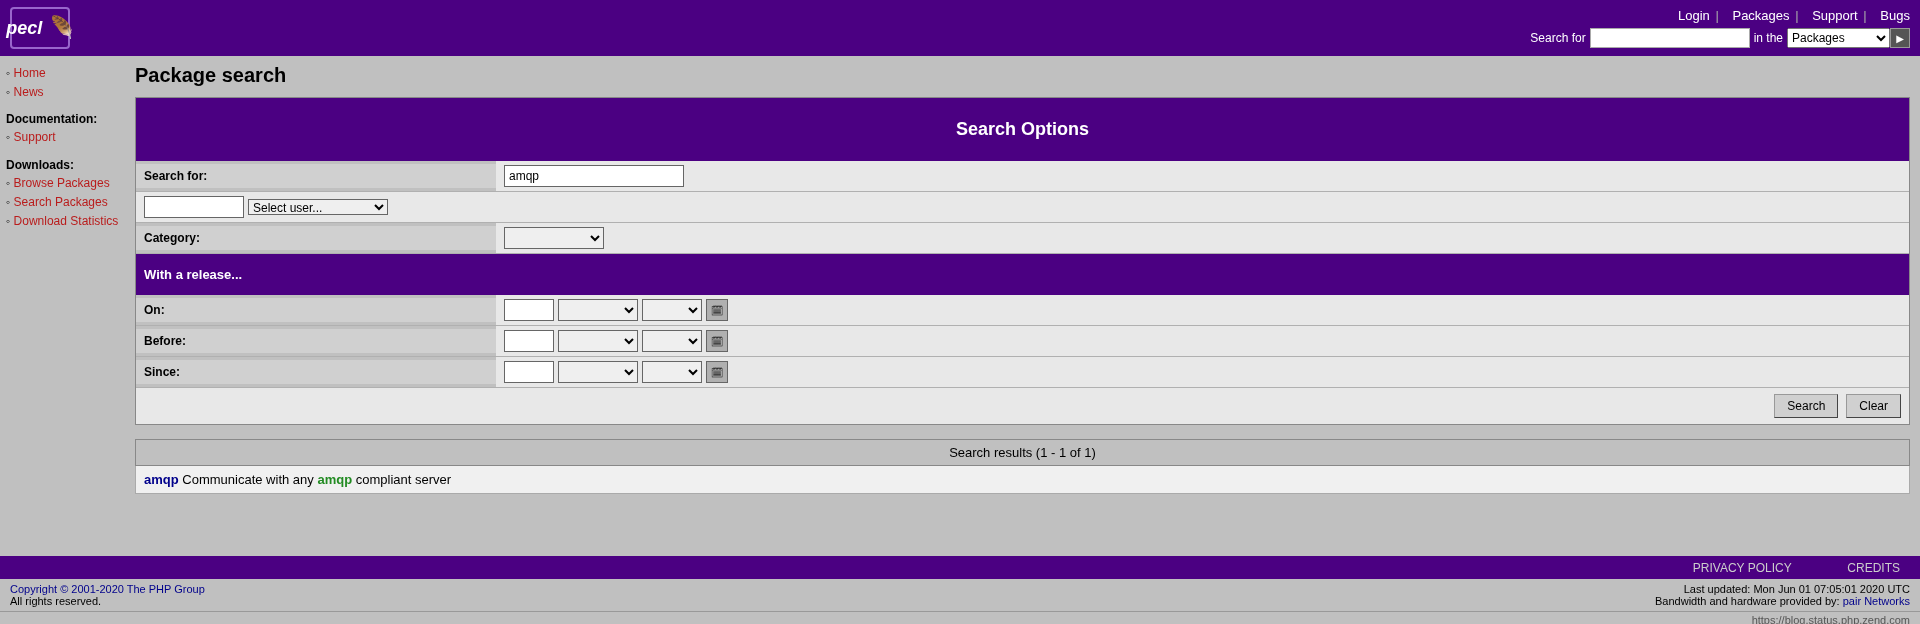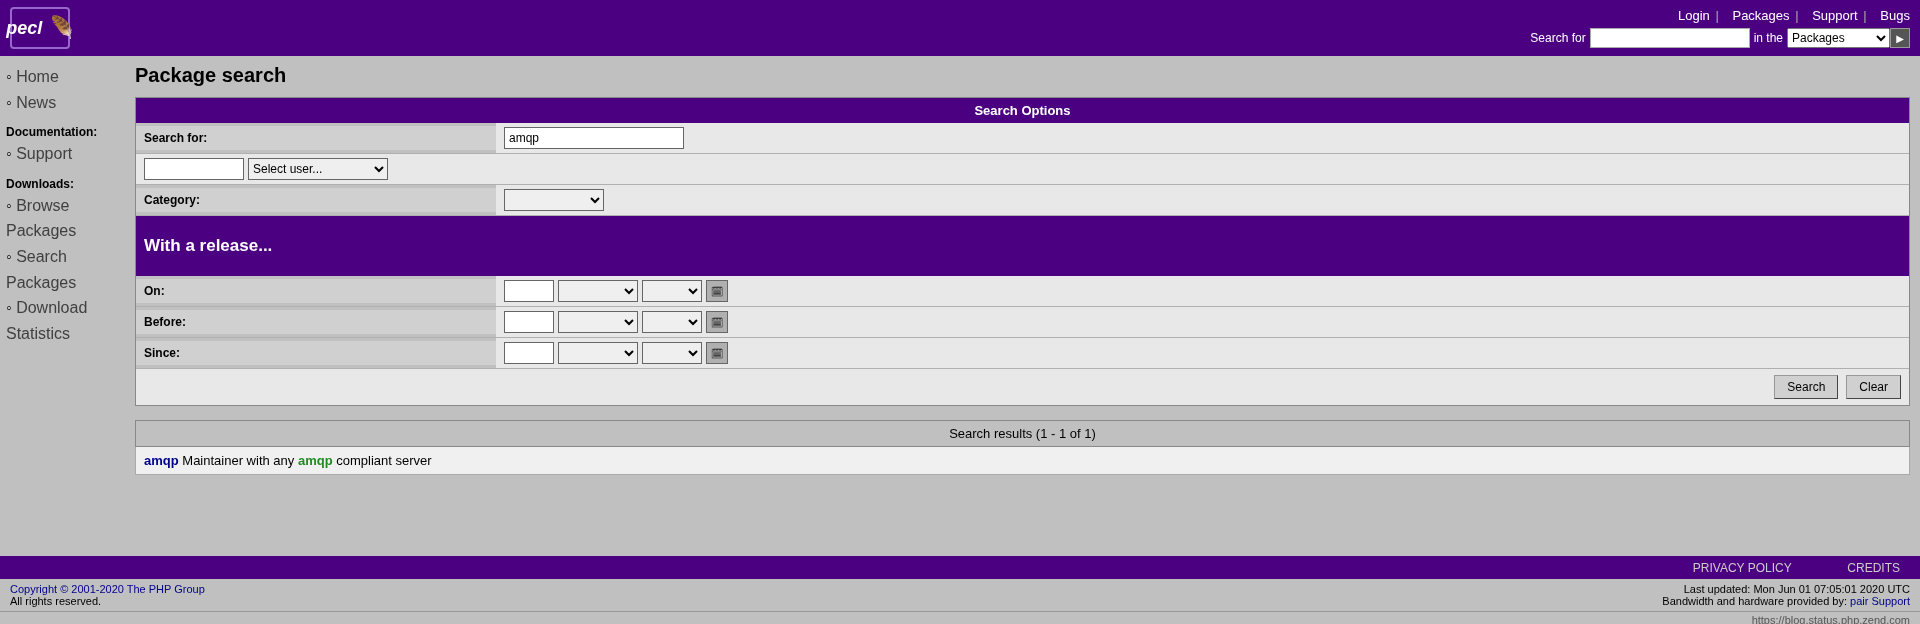--- a/index.html
+++ b/index.html
@@ -89,23 +89,23 @@
     }
 
     
     #sidebar {
       width: 125px;
       padding: 8px 6px;
       background: #c0c0c0;
       flex-shrink: 0;
     }
     #sidebar a {
-      color: #404040;
-      text-decoration: none;
-      font-size: 16px;
+      color: #b91c1c;
+      text-decoration: none;
+      font-size: 12px;
       display: block;
       line-height: 1.6;
     }
     #sidebar .section-title {
       font-weight: bold;
       font-size: 12px;
       color: #000;
       margin-top: 10px;
       margin-bottom: 2px;
     }
@@ -121,22 +121,22 @@
       font-size: 20px;
       font-weight: bold;
       color: #000;
       margin-bottom: 10px;
     }
     .panel-header {
       background: #4b0082;
       color: white;
       font-weight: bold;
       text-align: center;
-      padding: 5px 8px;
-      font-size: 13px;
+      padding: 21px 8px;
+      font-size: 18px;
     }
     .form-row {
       display: flex;
       align-items: center;
       border-bottom: 1px solid #b0b0b0;
     }
     .form-label {
       width: 360px;
       background: #d0d0d0;
       padding: 5px 8px;
@@ -179,22 +179,22 @@
       display: flex;
       align-items: center;
       justify-content: center;
     }
 
     
     .release-header {
       background: #4b0082;
       color: white;
       font-weight: bold;
-      padding: 20px 8px;
-      font-size: 17px;
+      padding: 13px 8px;
+      font-size: 13px;
     }
 
     
     .buttons-row {
       padding: 6px 8px;
       background: #e8e8e8;
       display: flex;
       gap: 8px;
       justify-content: flex-end;
     }
@@ -334,21 +334,21 @@
       <div class="form-row">
         <div class="form-label">Search for:</div>
         <div class="form-control">
           <input type="text" class="search-for-input" value="amqp" style="">
         </div>
       </div>
 
       <div class="form-row">
         <div class="form-control">
           <input type="text" class="maintainer-input" style="">
-          <select style="width:140px;height:22px;font-size:12px;border:1px solid #666;">
+          <select style="width:140px;height:16px;font-size:12px;border:1px solid #666;">
             <option>Select user...</option>
           </select>
         </div>
       </div>
 
       <div class="form-row">
         <div class="form-label">Category:</div>
         <div class="form-control">
           <select class="category-select">
             <option value=""></option>
@@ -403,21 +403,21 @@
       <div class="buttons-row">
         <button class="action-btn">Search</button>
         <button class="action-btn">Clear</button>
       </div>
     </div>
 
     <div class="results-panel">
       <div class="results-header">Search results (1 - 1 of 1)</div>
       <div class="result-row">
         <a href="#">amqp</a>
-        <span> Maintainer with any </span><span class="highlight">amqp</span><span> compliant server</span>
+        <span> Communicate with any </span><span class="highlight">amqp</span><span> compliant server</span>
       </div>
     </div>
 
   </div>
 </div>
 
 <div id="footer">
   <div></div>
   <div>
     <a href="#">PRIVACY POLICY</a>
@@ -426,19 +426,19 @@
 </div>
 
 <div id="copyright-area">
   <div class="left">
     <a href="#">Copyright © 2001-2020 The PHP Group</a><br>
     <span>All rights reserved.</span>
   </div>
   <div class="right">
     <span>Last updated: Mon Jun 01 07:05:01 2020 UTC</span><br>
     <span>Bandwidth and hardware provided by:</span>
-    <a href="#">pair Support</a>
+    <a href="#">pair Networks</a>
   </div>
 </div>
 
 <div id="status-bar">
   <span>https://blog.status.php.zend.com</span>
 </div>
 
 </body></html>

